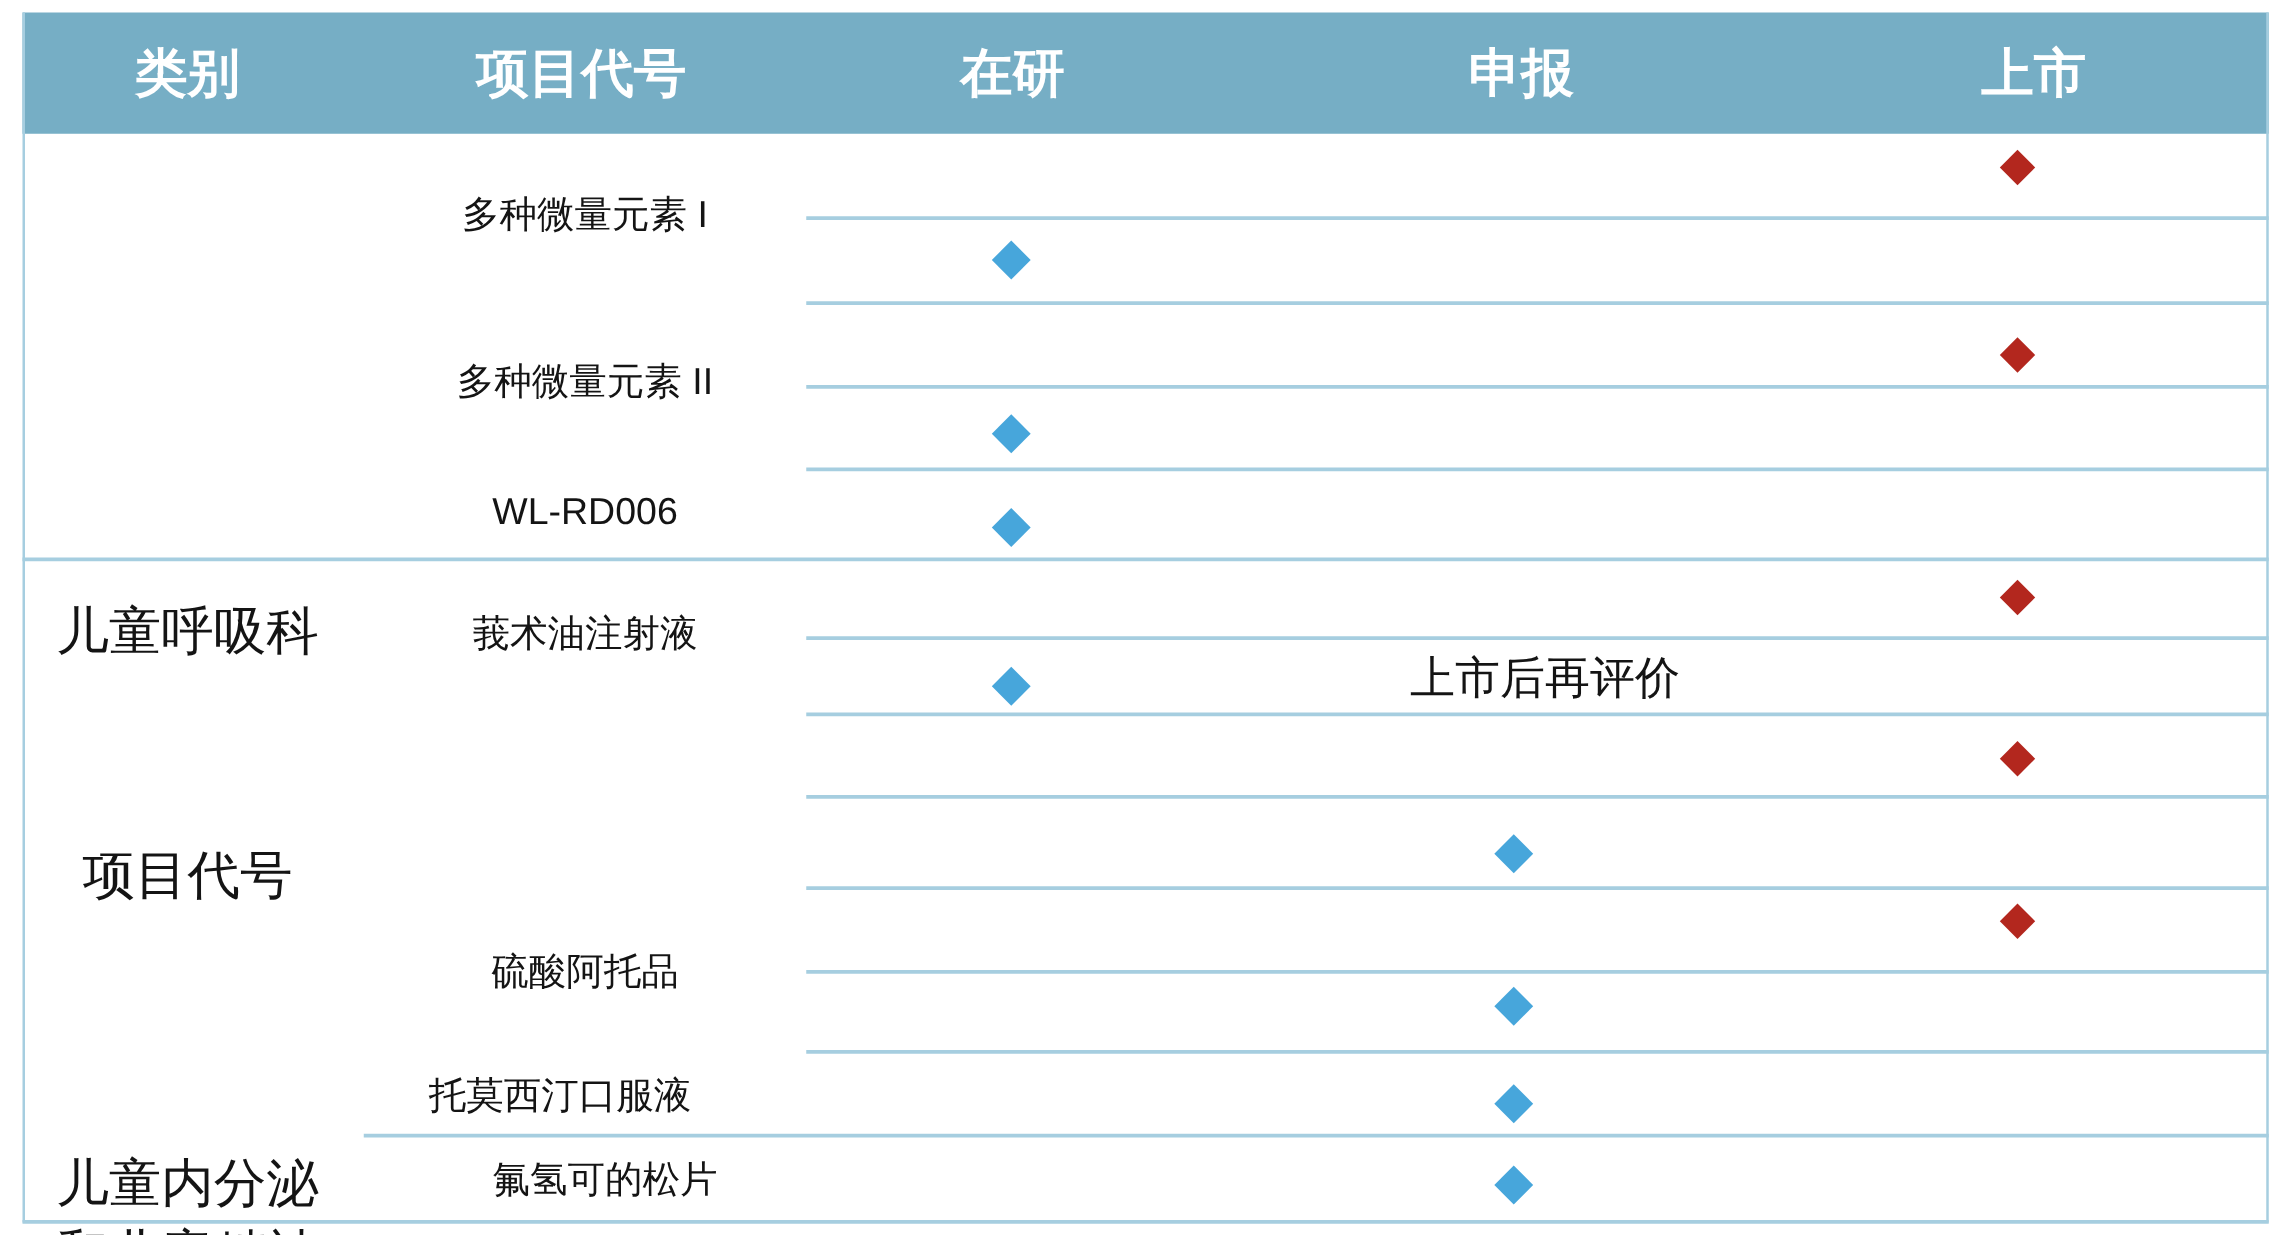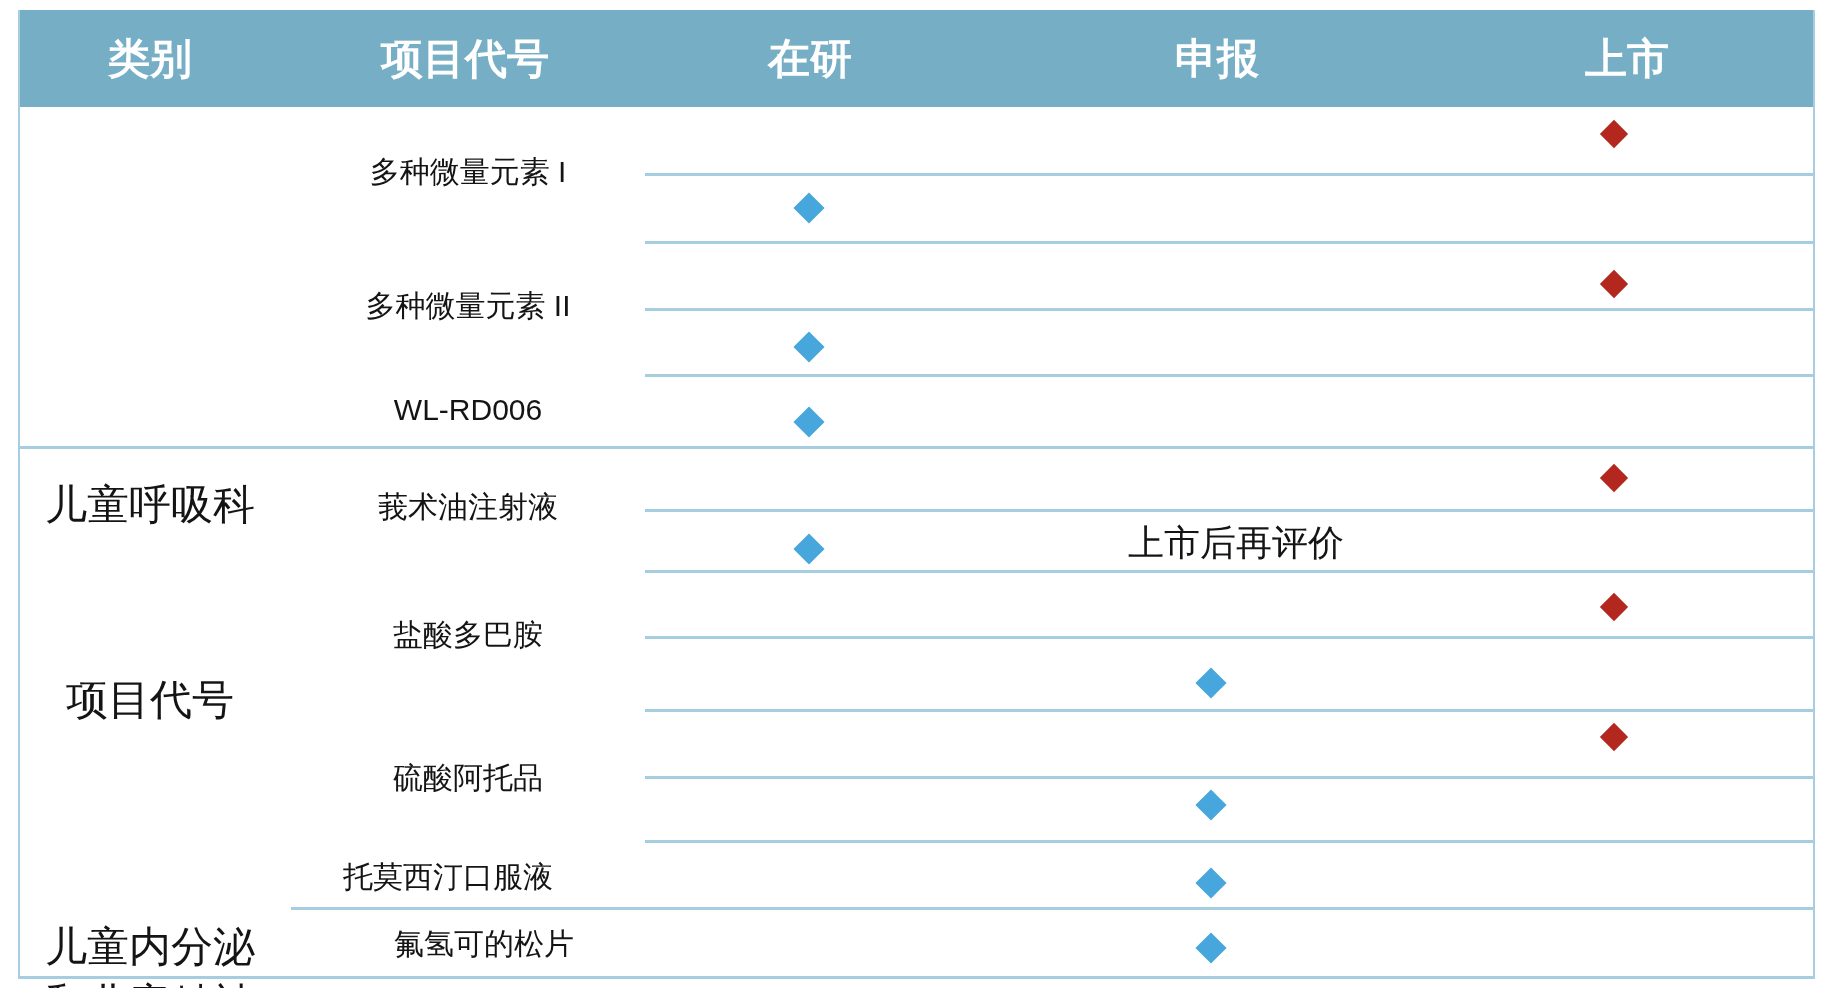--- a/index.html
+++ b/index.html
@@ -54,21 +54,20 @@
     <div class="diamond d-blue" style="left: 809px; top: 347px; background: rgb(71, 166, 219);"></div>
     <div class="diamond d-red" style="left: 1614px; top: 284px; background: rgb(179, 39, 30);"></div>
     <div class="proj-label" style="left: 468px; top: 410px;">WL-RD006</div>
     <div class="diamond d-blue" style="left: 809px; top: 422px; background: rgb(71, 166, 219);"></div>
     <div class="cat-label" style="left: 150px; top: 505px;">儿童呼吸科</div>
     <div class="proj-label" style="left: 468px; top: 507px;">莪术油注射液</div>
     <div class="diamond d-blue" style="left: 809px; top: 549px; background: rgb(71, 166, 219);"></div>
     <div class="diamond d-red" style="left: 1614px; top: 478px; background: rgb(179, 39, 30);"></div>
     <div class="note-label" style="left: 1236px; top: 543px;">上市后再评价</div>
     <div class="cat-label" style="left: 150px; top: 700px;">项目代号</div>
-    <div class="proj-label" style="left: 468px; top: 635px;">盐酸多巴胺</div>
     <div class="diamond d-blue" style="left: 1211px; top: 683px; background: rgb(71, 166, 219);"></div>
     <div class="diamond d-red" style="left: 1614px; top: 607px; background: rgb(179, 39, 30);"></div>
     <div class="proj-label" style="left: 468px; top: 778px;">硫酸阿托品</div>
     <div class="diamond d-blue" style="left: 1211px; top: 805px; background: rgb(71, 166, 219);"></div>
     <div class="diamond d-red" style="left: 1614px; top: 737px; background: rgb(179, 39, 30);"></div>
     <div class="cat-label" style="left: 150px; top: 939px; margin-top: 36px;">儿童内分泌
 和儿童精神</div>
     <div class="proj-label" style="left: 448px; top: 877px;">托莫西汀口服液</div>
     <div class="diamond d-blue" style="left: 1211px; top: 883px; background: rgb(71, 166, 219);"></div>
     <div class="proj-label" style="left: 484px; top: 944px;">氟氢可的松片</div>

